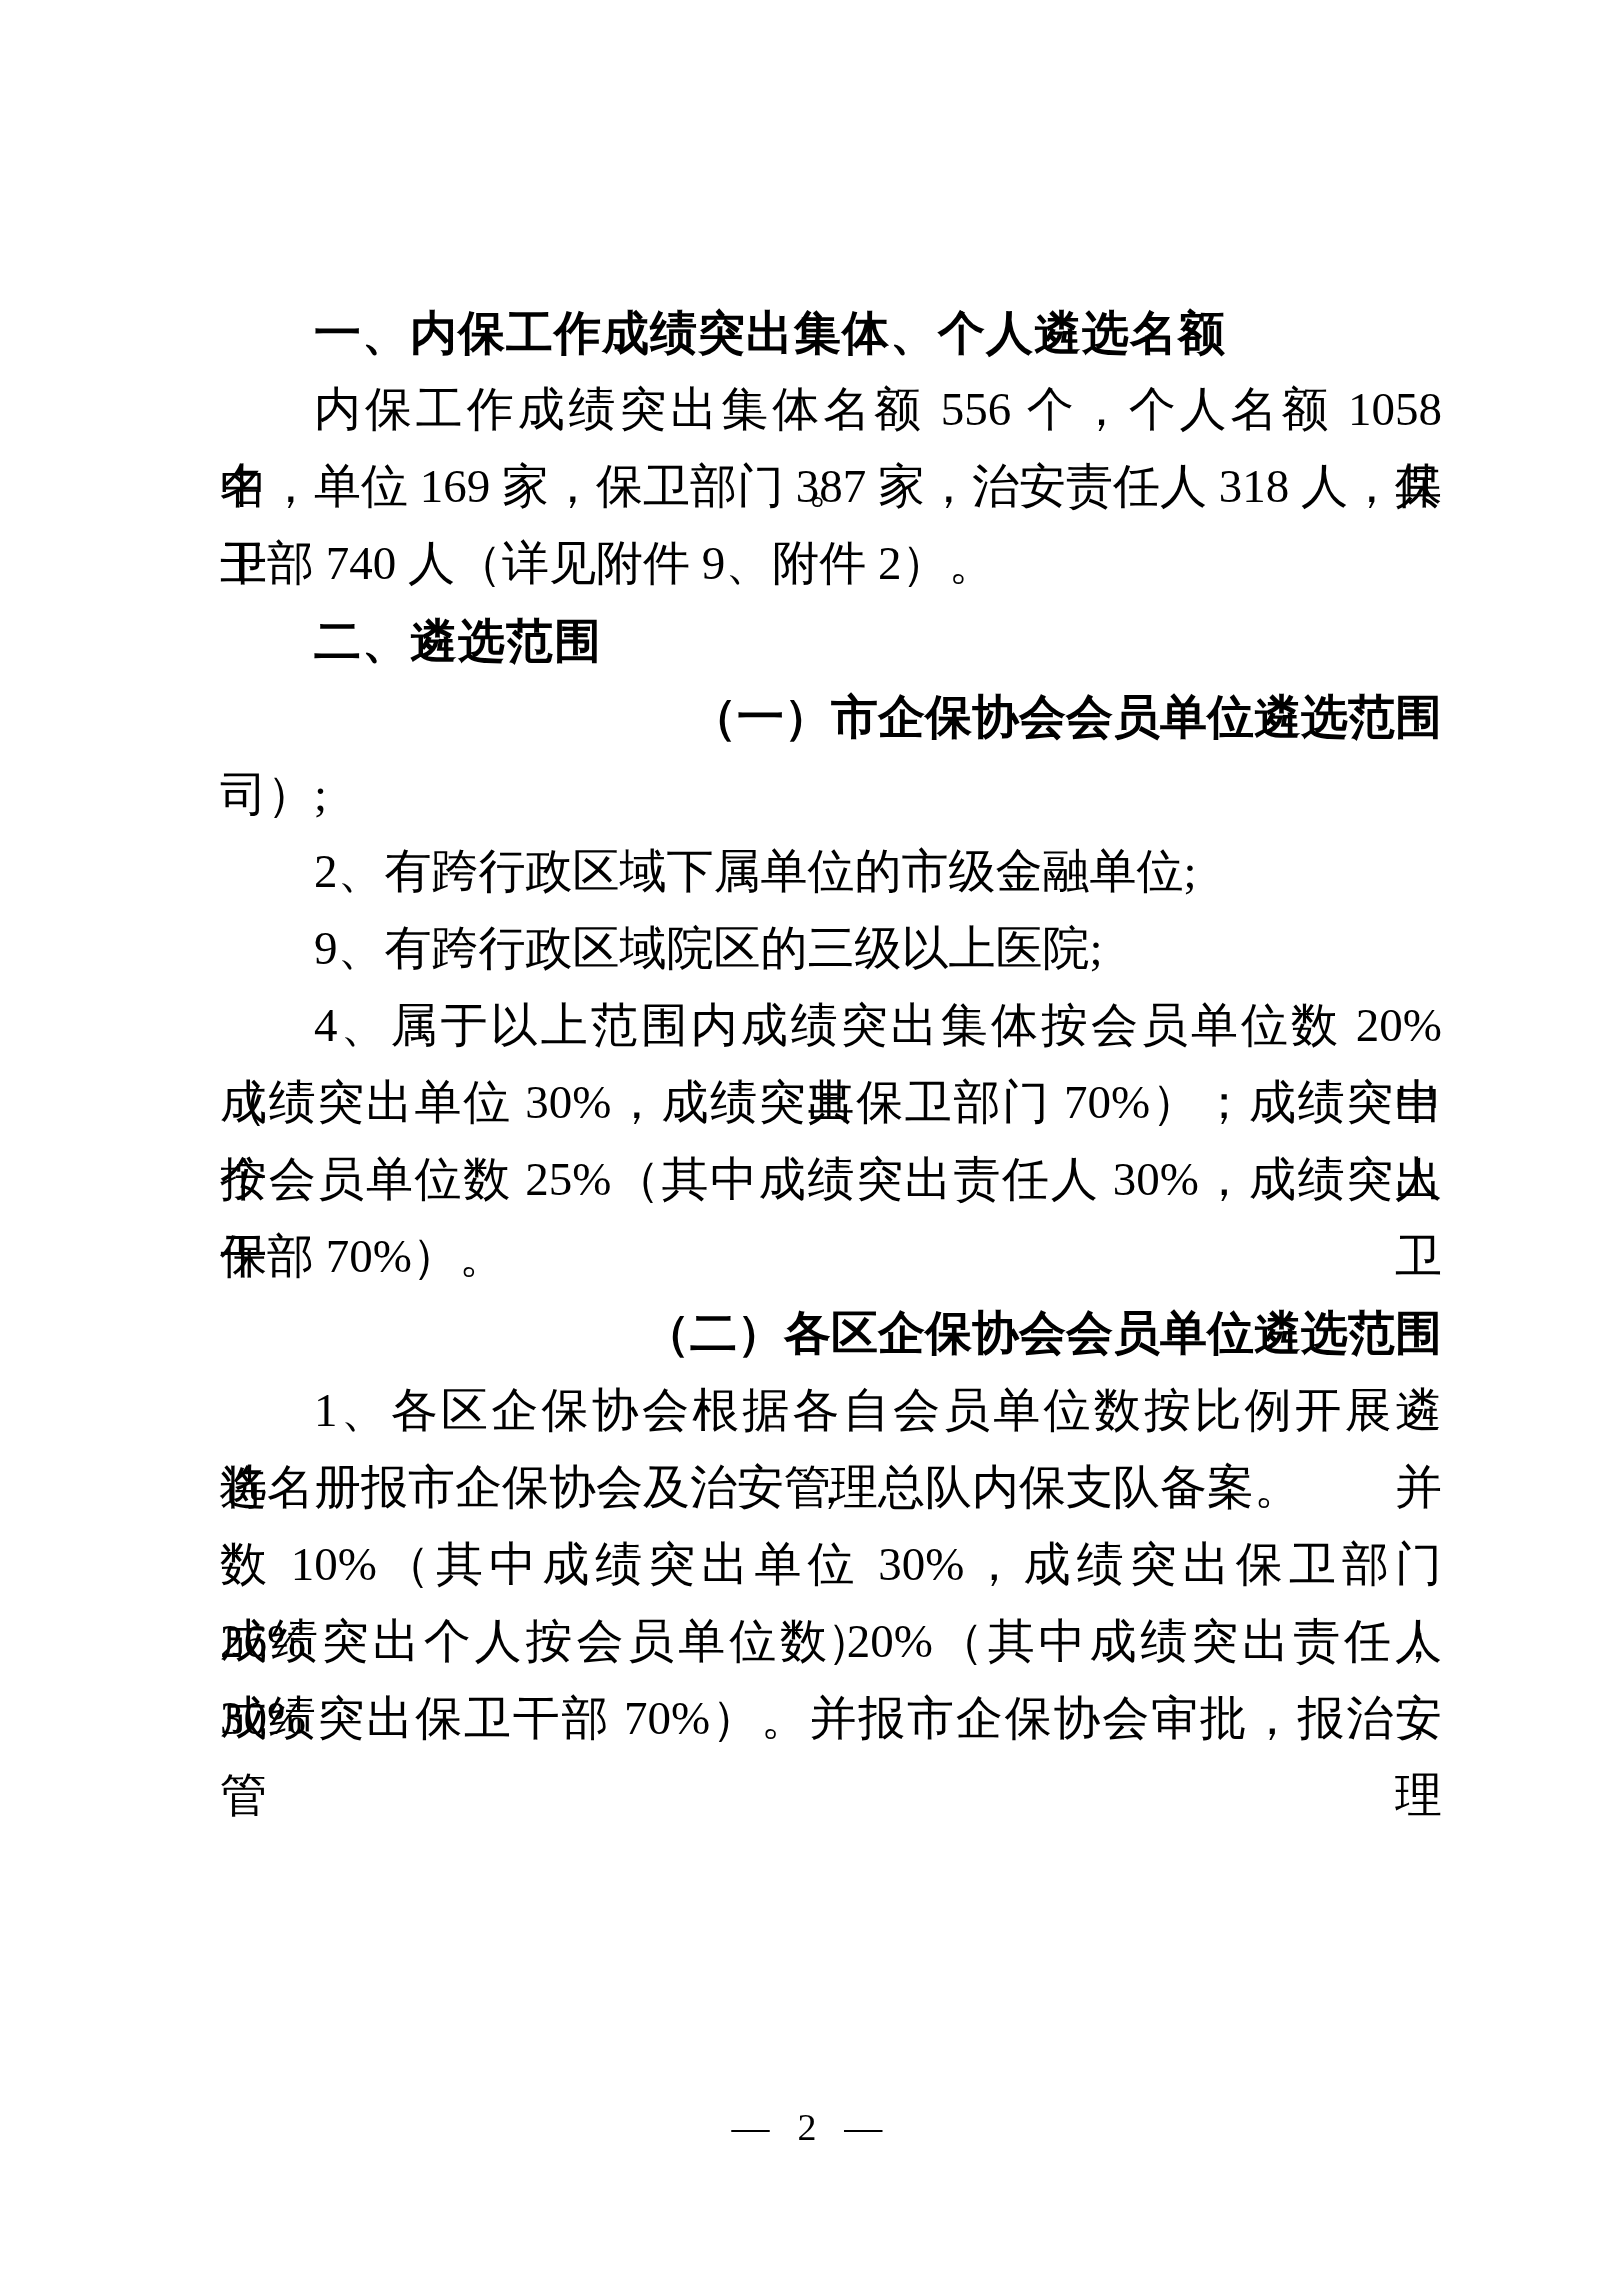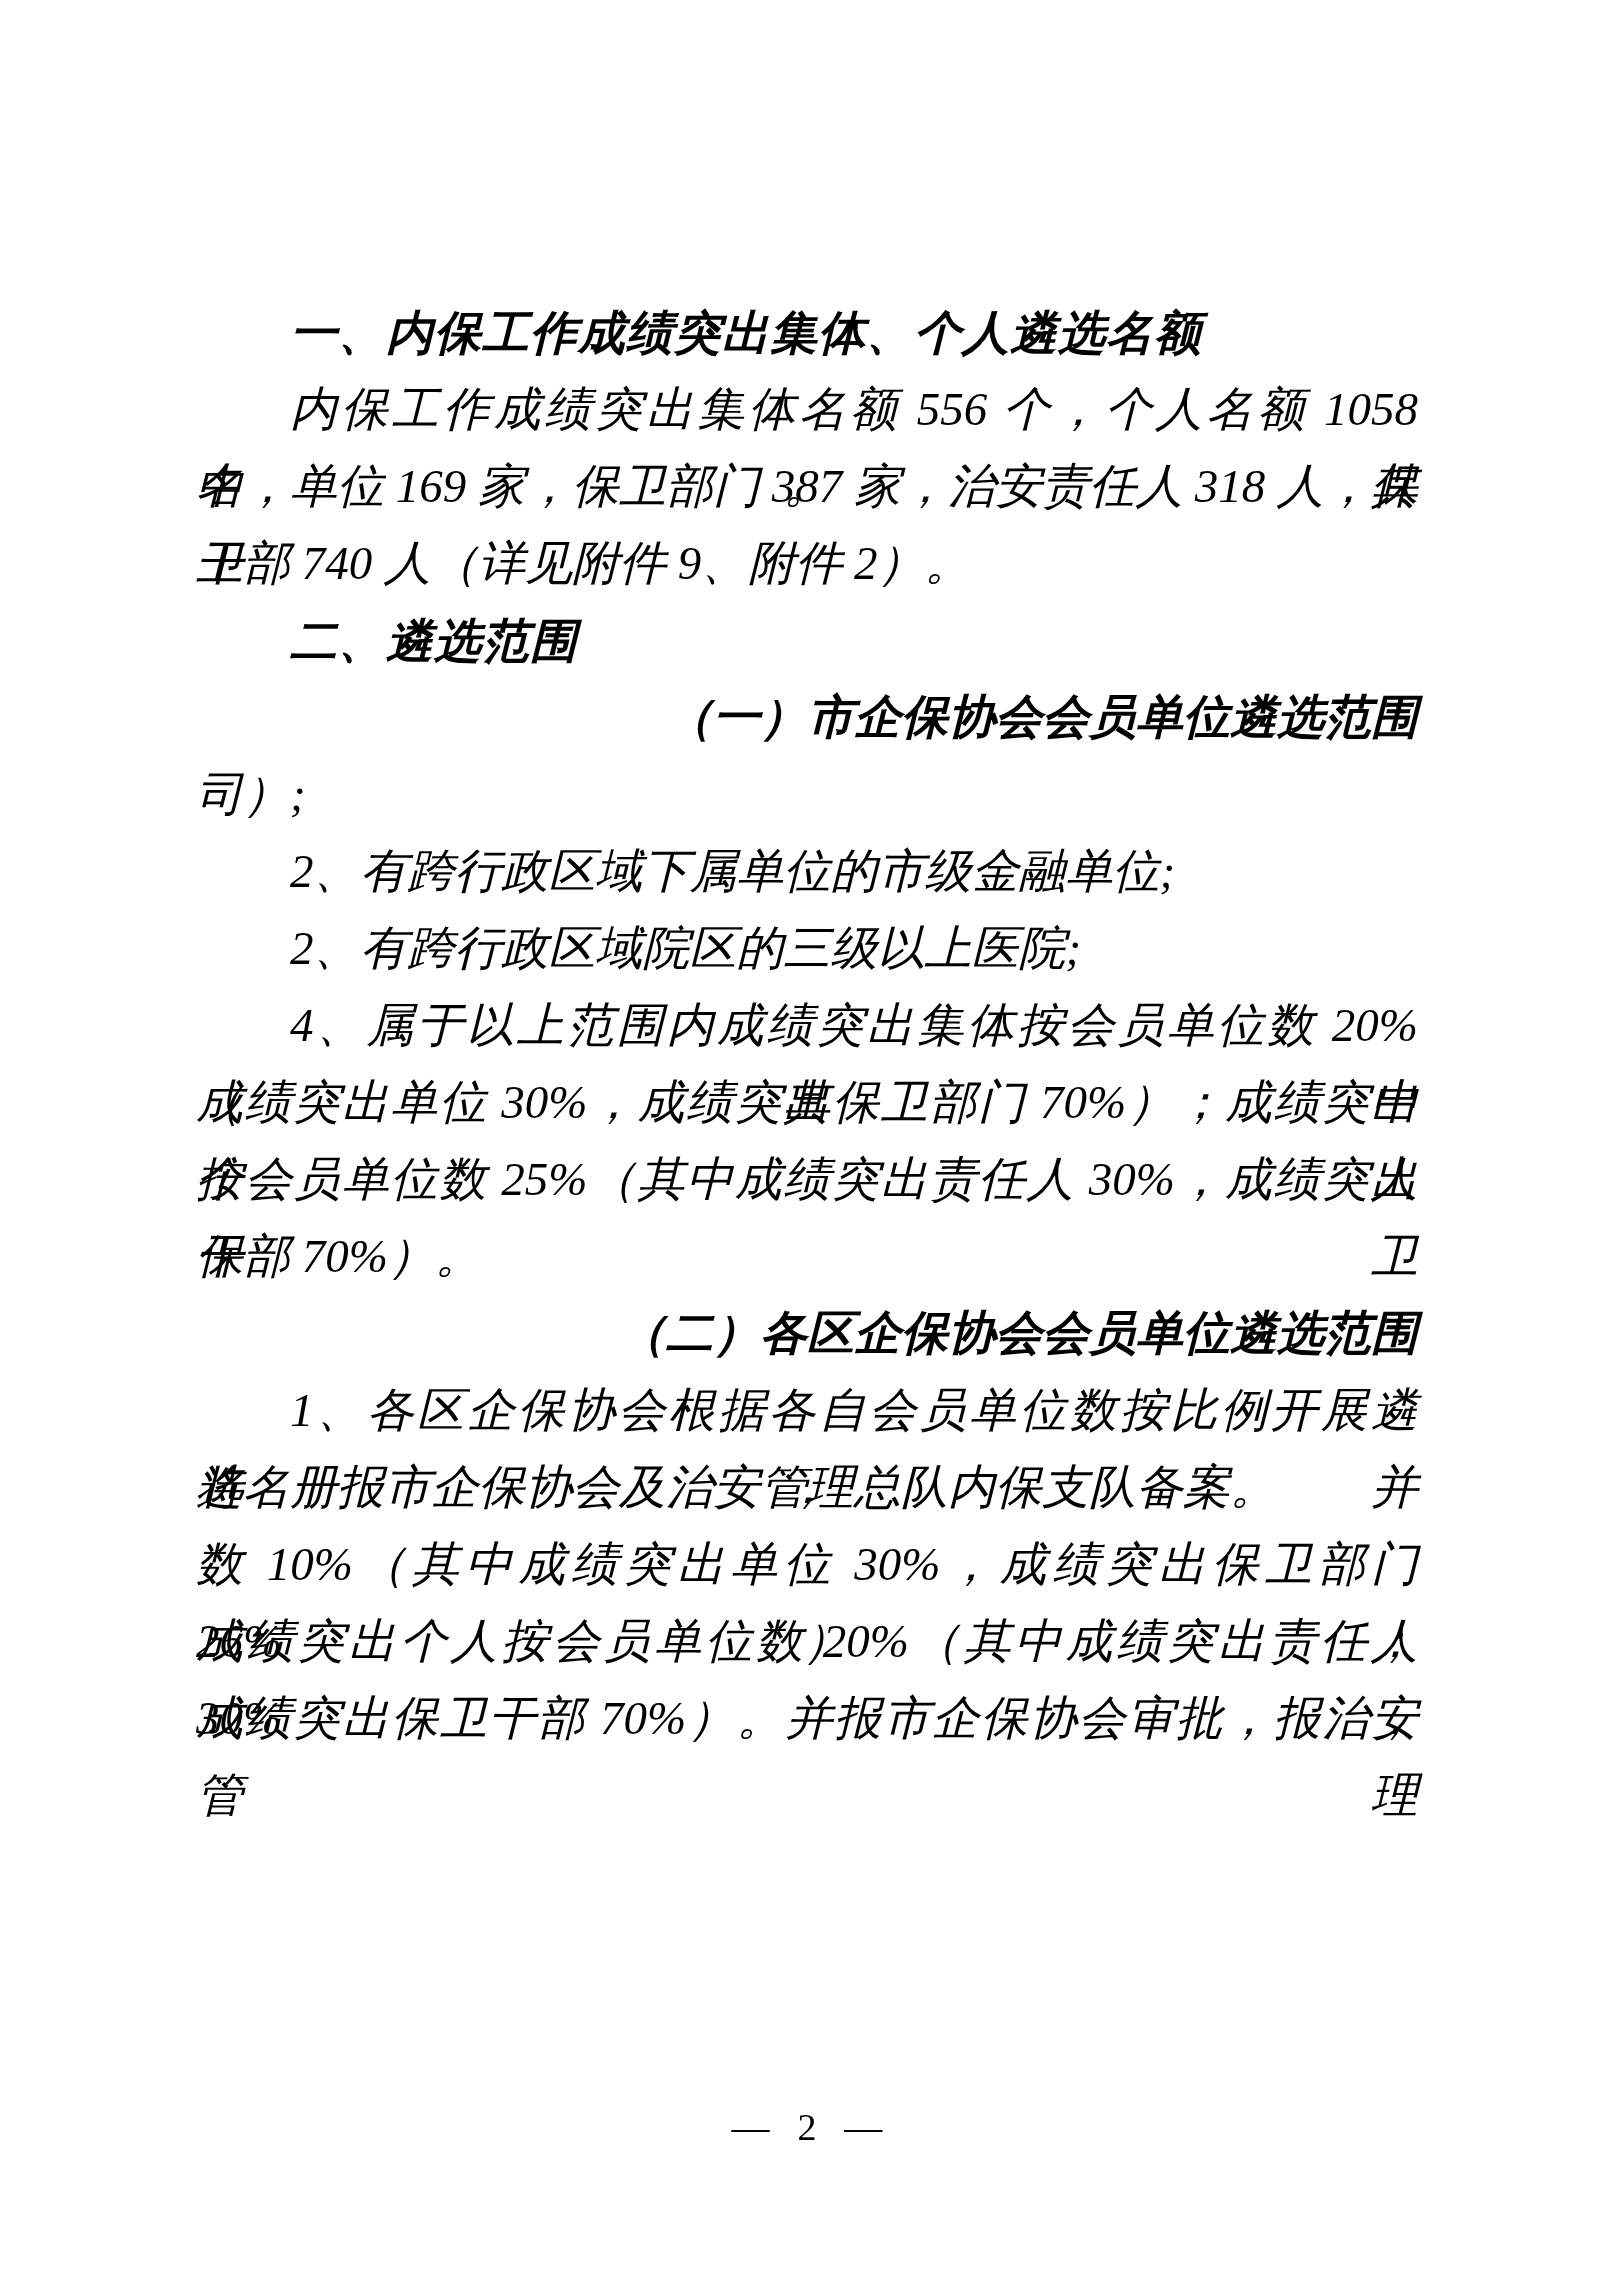--- a/index.html
+++ b/index.html
@@ -7,24 +7,23 @@
     position: relative;
     width: 1623px;
     height: 2295px;
     background: #ffffff;
     font-family: "Liberation Serif", serif;
     color: #000000;
     overflow: hidden;
   }
   .content {
     position: absolute;
-    left: 196px;
+    left: 220px;
     top: 294px;
     width: 1222px;
-    font-style: italic;
   }
   .line {
     height: 77px;
     line-height: 77px;
     font-size: 47px;
     white-space: nowrap;
   }
   .line.full {
     white-space: normal;
     text-align: justify;
@@ -56,21 +55,21 @@
 <div class="page">
   <div class="content">
     <div class="line h2 indent">一、内保工作成绩突出集体、个人遴选名额</div>
     <div class="line indent full">内保工作成绩突出集体名额 556 个，个人名额 1058 名。其</div>
     <div class="line full">中，单位 169 家，保卫部门 387 家，治安责任人 318 人，保卫</div>
     <div class="line">干部 740 人（详见附件 9、附件 2）。</div>
     <div class="line h2 indent">二、遴选范围</div>
     <div class="line h3 indent">（一）市企保协会会员单位遴选范围</div>
     <div class="line">司）;</div>
     <div class="line indent">2、有跨行政区域下属单位的市级金融单位;</div>
-    <div class="line indent">2、有跨行政区域院区的三级以上医院;</div>
+    <div class="line indent">9、有跨行政区域院区的三级以上医院;</div>
     <div class="line indent full">4、属于以上范围内成绩突出集体按会员单位数 20%（其中</div>
     <div class="line full">成绩突出单位 30%，成绩突出保卫部门 70%）；成绩突出个人</div>
     <div class="line full">按会员单位数 25%（其中成绩突出责任人 30%，成绩突出保卫</div>
     <div class="line">干部 70%）。</div>
     <div class="line h3 indent">（二）各区企保协会会员单位遴选范围</div>
     <div class="line indent full">1、各区企保协会根据各自会员单位数按比例开展遴选，并</div>
     <div class="line">将名册报市企保协会及治安管理总队内保支队备案。</div>
     <div class="line full">数 10%（其中成绩突出单位 30%，成绩突出保卫部门 26%）；</div>
     <div class="line full">成绩突出个人按会员单位数 20%（其中成绩突出责任人 30%，</div>
     <div class="line full">成绩突出保卫干部 70%）。并报市企保协会审批，报治安管理</div>

